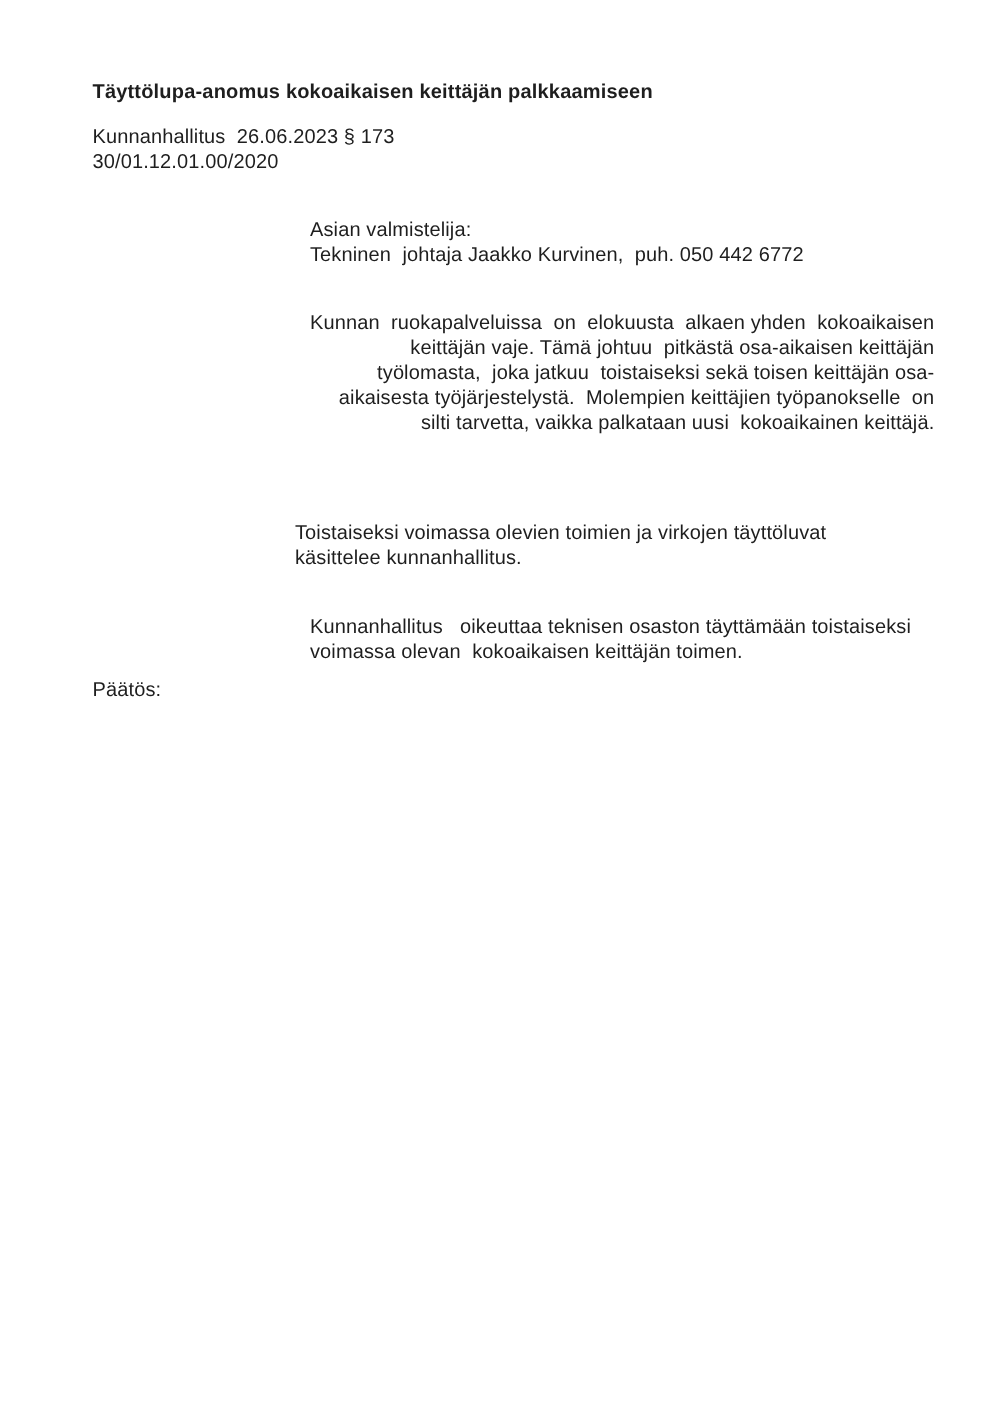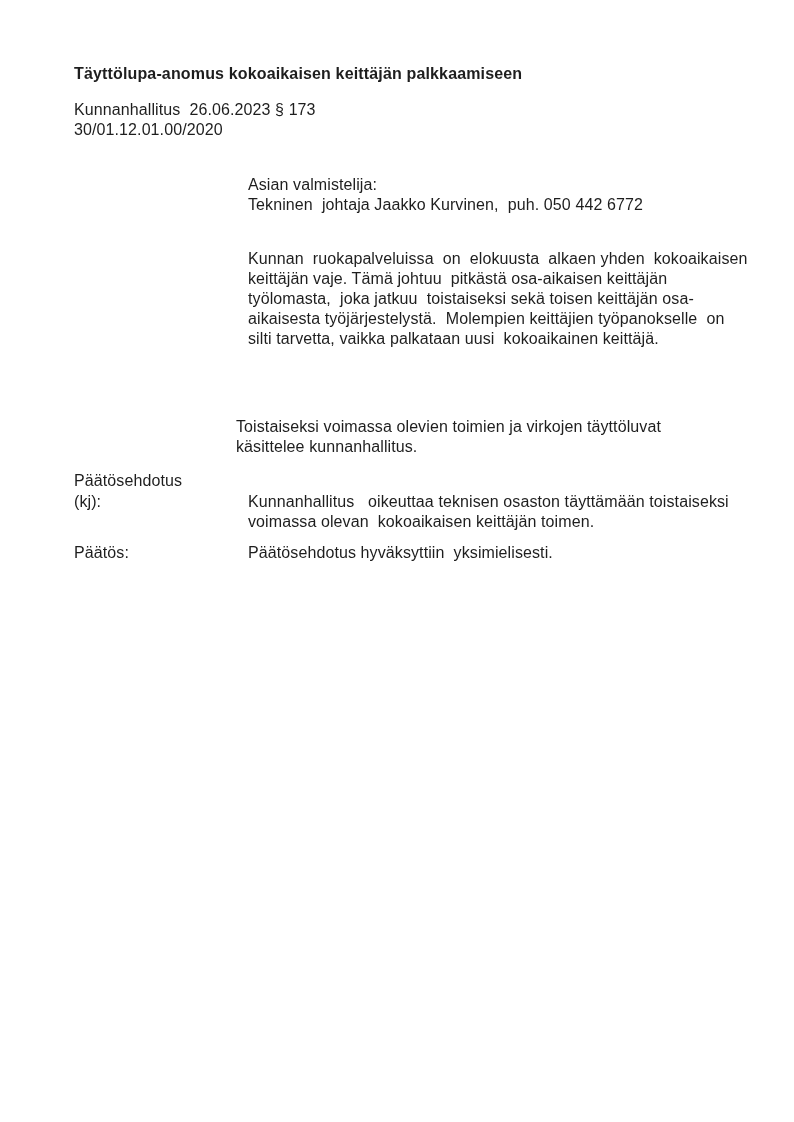--- a/index.html
+++ b/index.html
@@ -27,21 +27,21 @@
   .doc-title {
     left: 74px;
     top: 63px;
     font-weight: bold;
     font-size: 16px;
     line-height: 21px;
     letter-spacing: 0.15px;
   }
   .meta          { left: 74px;  top: 100px; }
   .preparer      { left: 248px; top: 175px; }
-  .para-1        { left: 248px; top: 249px; }
+  .para-1        { left: 248px; top: 249px; text-align: right; }
   .para-2        { left: 248px; top: 358px; }
   .para-3        { left: 236px; top: 417px; }
   .proposal-label{ left: 74px;  top: 470px; line-height: 21px; }
   .proposal-text { left: 248px; top: 492px; }
   .decision-label{ left: 74px;  top: 543px; }
   .decision-text { left: 248px; top: 543px; }
 </style>
 </head>
 <body>
 
@@ -58,23 +58,20 @@
   <div class="abs para-1">Kunnan  ruokapalveluissa  on  elokuusta  alkaen yhden  kokoaikaisen
 keittäjän vaje. Tämä johtuu  pitkästä osa-aikaisen keittäjän
 työlomasta,  joka jatkuu  toistaiseksi sekä toisen keittäjän osa-
 aikaisesta työjärjestelystä.  Molempien keittäjien työpanokselle  on
 silti tarvetta, vaikka palkataan uusi  kokoaikainen keittäjä.</div>
 
 
   <div class="abs para-3">Toistaiseksi voimassa olevien toimien ja virkojen täyttöluvat
 käsittelee kunnanhallitus.</div>
 
-  <div class="abs proposal-label">Päätösehdotus
-(kj):</div>
 
   <div class="abs proposal-text">Kunnanhallitus   oikeuttaa teknisen osaston täyttämään toistaiseksi
 voimassa olevan  kokoaikaisen keittäjän toimen.</div>
 
   <div class="abs decision-label">Päätös:</div>
 
-  <div class="abs decision-text">Päätösehdotus hyväksyttiin  yksimielisesti.</div>
 
 </div>
 
 </body></html>

